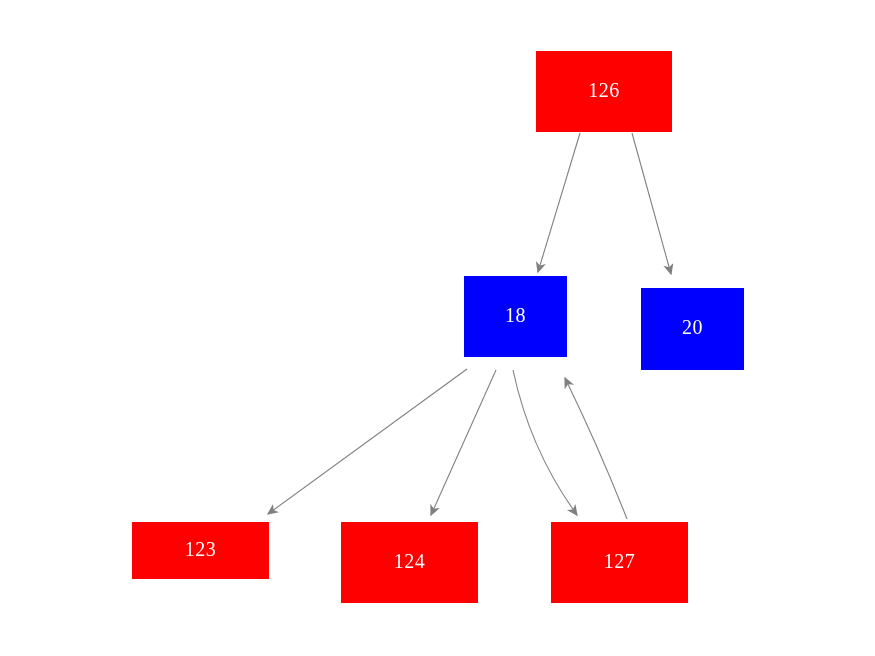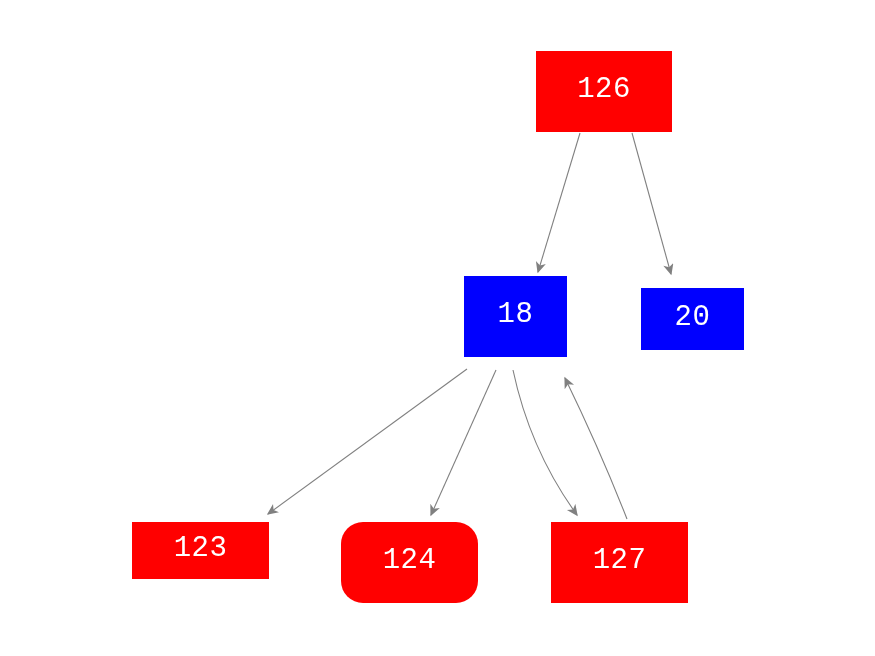--- a/index.html
+++ b/index.html
@@ -29,22 +29,22 @@
   }
   .node {
     position: absolute;
     box-sizing: border-box;
     display: flex;
     align-items: center;
     justify-content: center;
   }
   .node-label {
     color: #ffffff;
-    font-family: Liberation Mono, monospace;
-    font-size: 29px;
+    font-family: Liberation Serif, serif;
+    font-size: 20px;
     line-height: 1;
     letter-spacing: 0.5px;
     position: relative;
     top: -2px;
     user-select: none;
     white-space: nowrap;
   }
 </style>
 </head>
 <body>
@@ -67,27 +67,27 @@
       </g>
   </svg>
 
   <div id="nodes-group">
       <div class="node" style="left: 536px; top: 51px; width: 136px; height: 81px; background: rgb(255, 0, 0);">
         <span class="node-label" style="color: rgb(255, 255, 255);">126</span>
       </div>
       <div class="node" style="left: 464px; top: 276px; width: 103px; height: 81px; background: rgb(0, 0, 255);">
         <span class="node-label" style="color: rgb(255, 255, 255);">18</span>
       </div>
-      <div class="node" style="left: 641px; top: 288px; width: 103px; height: 62px; background: rgb(0, 0, 255);">
+      <div class="node" style="left: 641px; top: 288px; width: 103px; height: 82px; background: rgb(0, 0, 255);">
         <span class="node-label" style="color: rgb(255, 255, 255);">20</span>
       </div>
       <div class="node" style="left: 132px; top: 522px; width: 137px; height: 57px; background: rgb(255, 0, 0);">
         <span class="node-label" style="color: rgb(255, 255, 255);">123</span>
       </div>
-      <div class="node" style="left: 341px; top: 522px; width: 137px; height: 81px; background: rgb(255, 0, 0); border-radius: 22px;">
+      <div class="node" style="left: 341px; top: 522px; width: 137px; height: 81px; background: rgb(255, 0, 0);">
         <span class="node-label" style="color: rgb(255, 255, 255);">124</span>
       </div>
       <div class="node" style="left: 551px; top: 522px; width: 137px; height: 81px; background: rgb(255, 0, 0);">
         <span class="node-label" style="color: rgb(255, 255, 255);">127</span>
       </div>
     </div>
 
 </div>
 
 </body></html>

